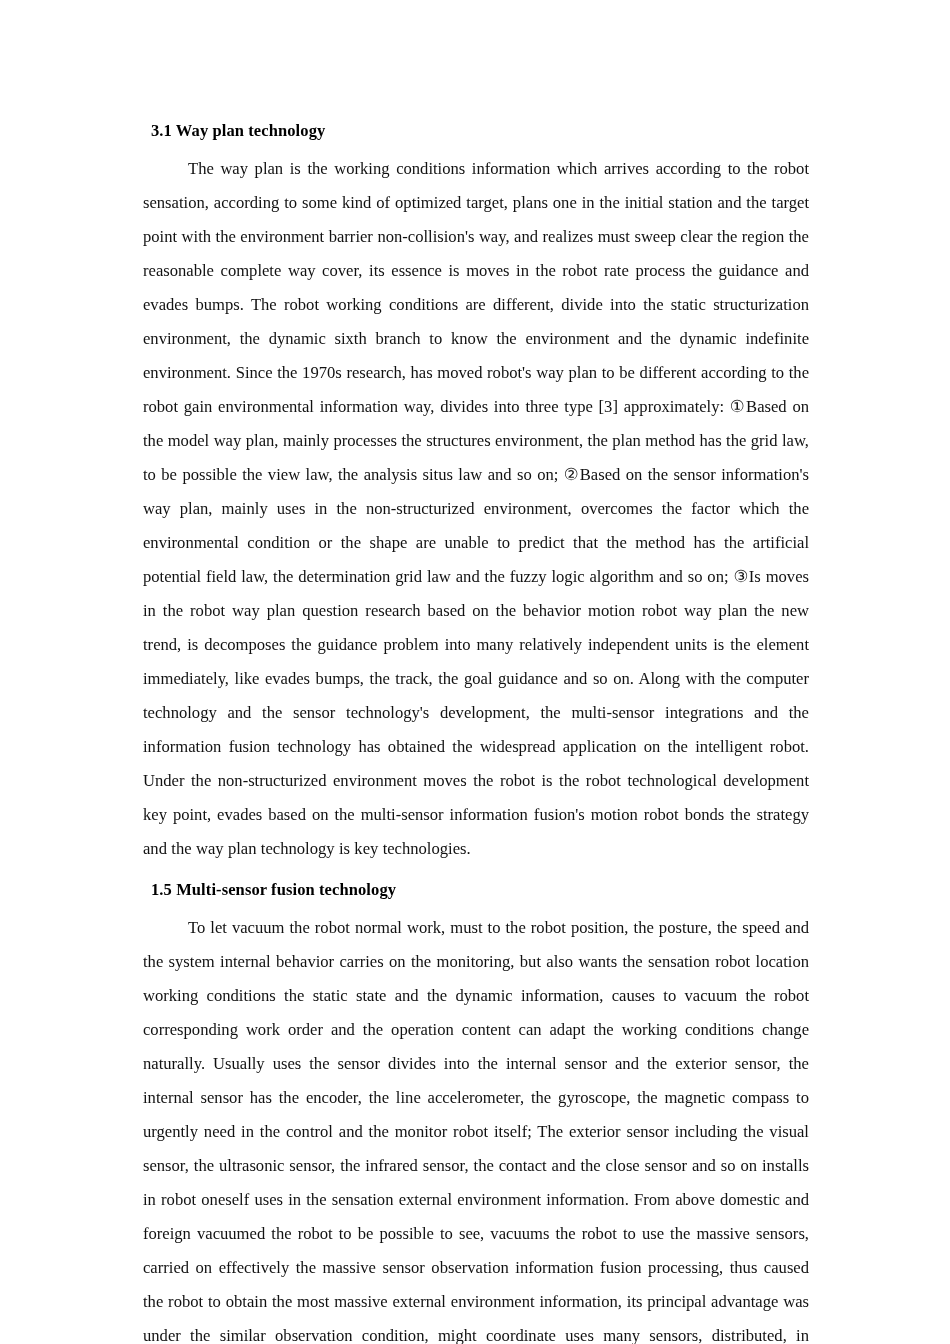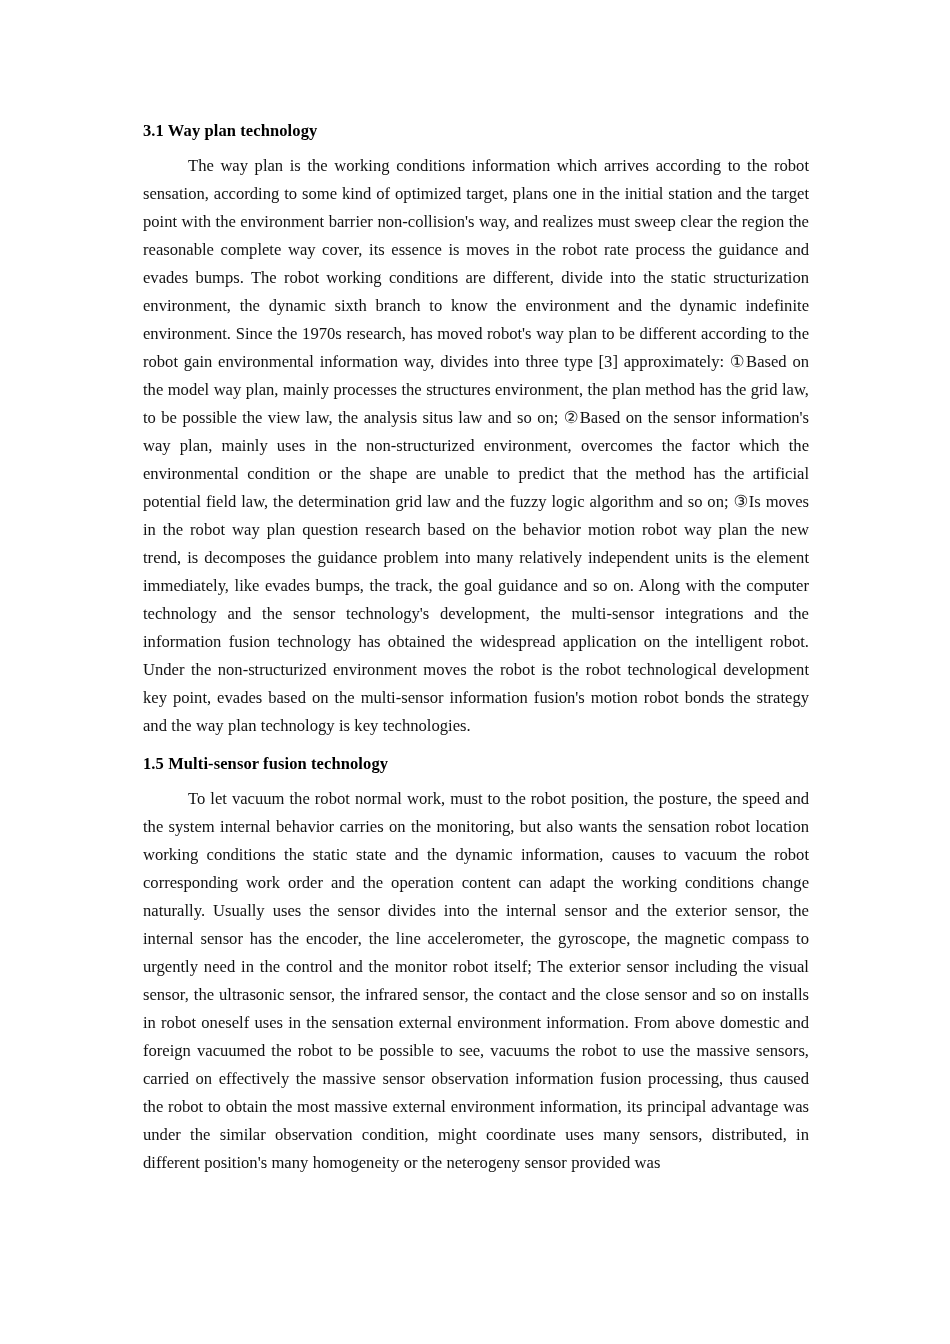--- a/index.html
+++ b/index.html
@@ -27,29 +27,29 @@
     position: absolute;
     left: 143px;
     top: 119px;
     width: 666px;
   }
   .section-heading {
     font-family: "Liberation Serif", "DejaVu Serif", serif;
     font-size: 16.5px;
     font-weight: bold;
     line-height: 24.8px;
-    margin: 0 0 8px 0;
+    margin: 0 0 8px 8px;
     text-align: left;
     letter-spacing: 0.1px;
     color: #000000;
   }
   .body-paragraph {
     font-family: "Liberation Serif", "DejaVu Serif", serif;
     font-size: 16.6px;
-    line-height: 28px;
+    line-height: 34px;
     text-align: justify;
     text-justify: inter-word;
     text-indent: 45px;
     margin: 0;
     color: #111111;
     hyphens: none;
     word-spacing: 0.2px;
   }
   .heading-gap {
     height: 12px;

